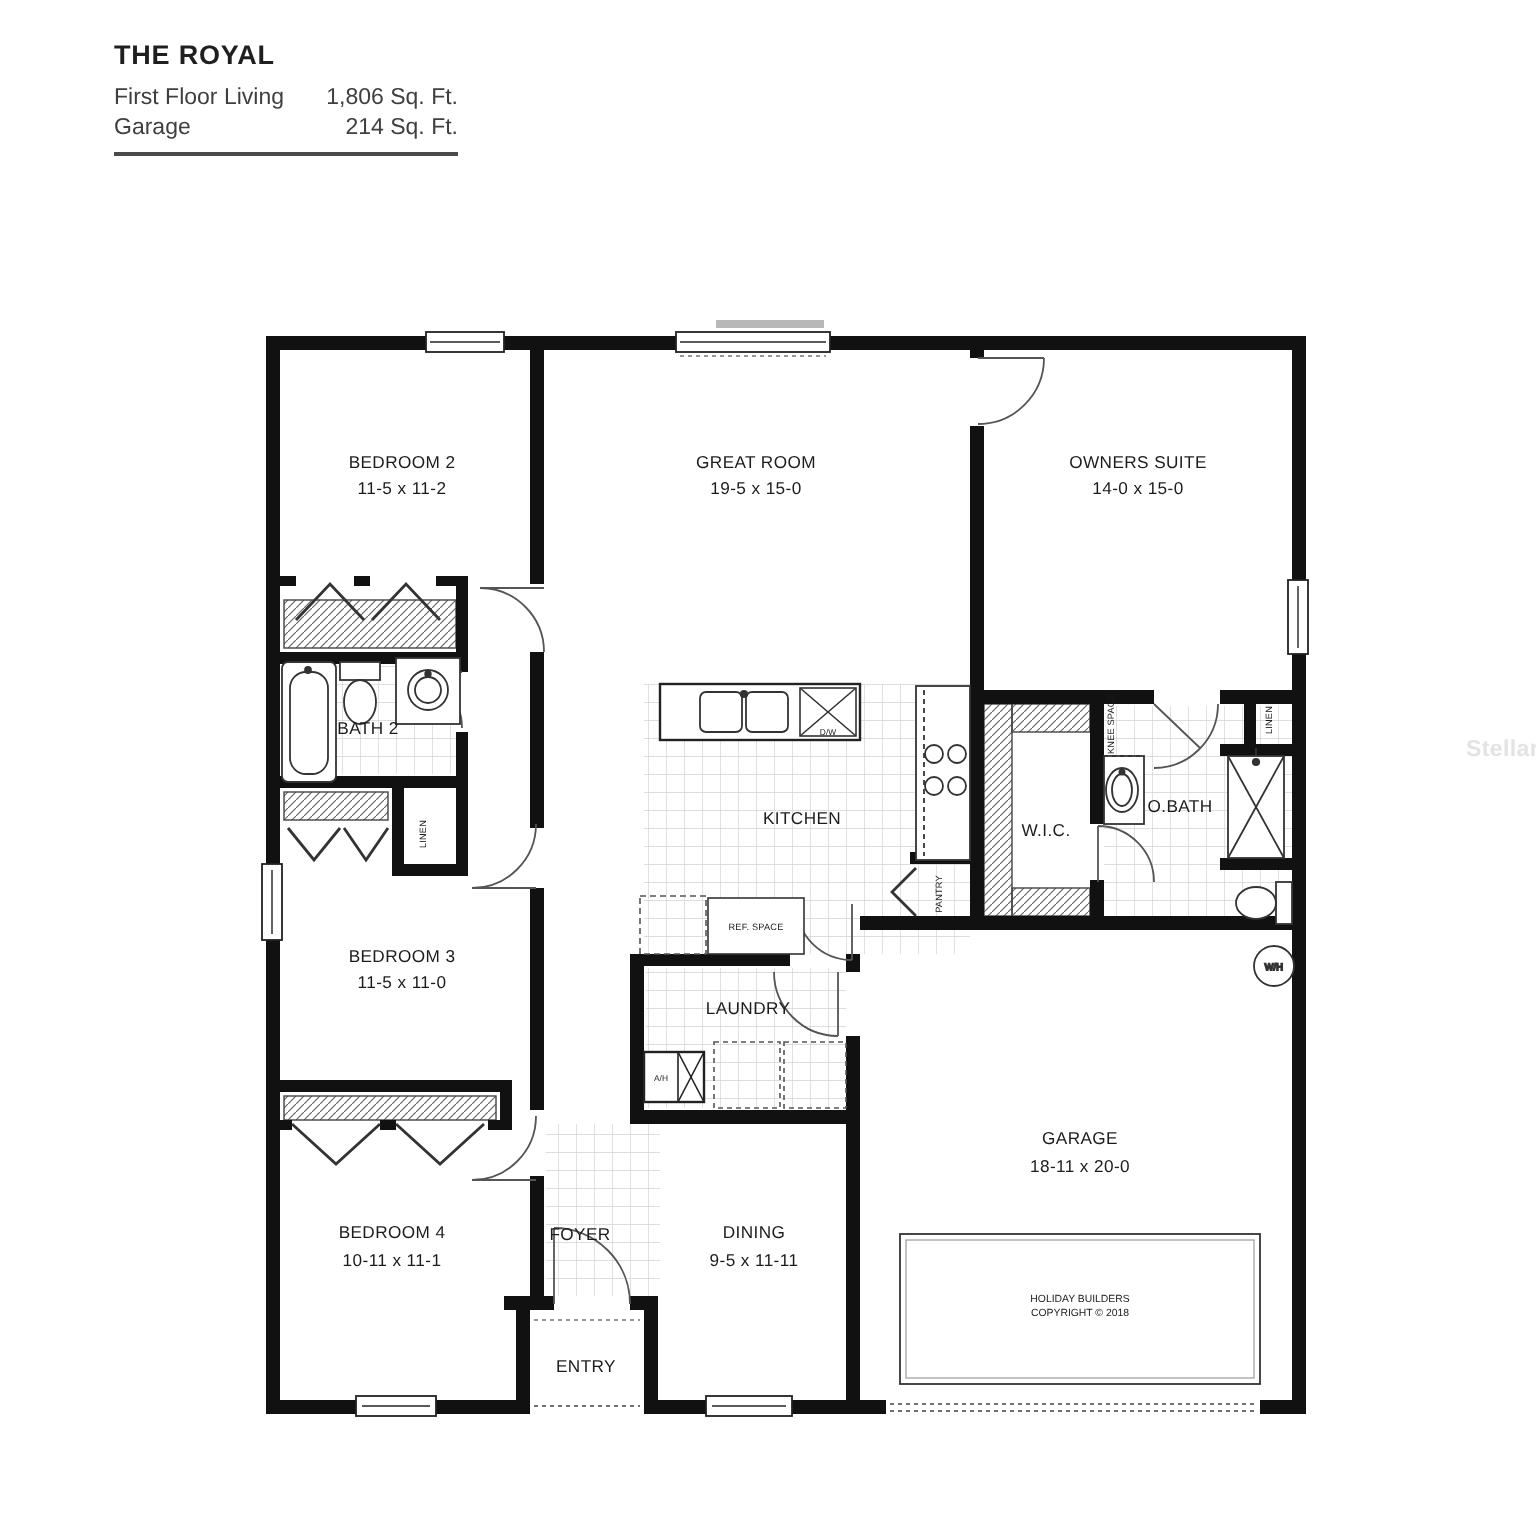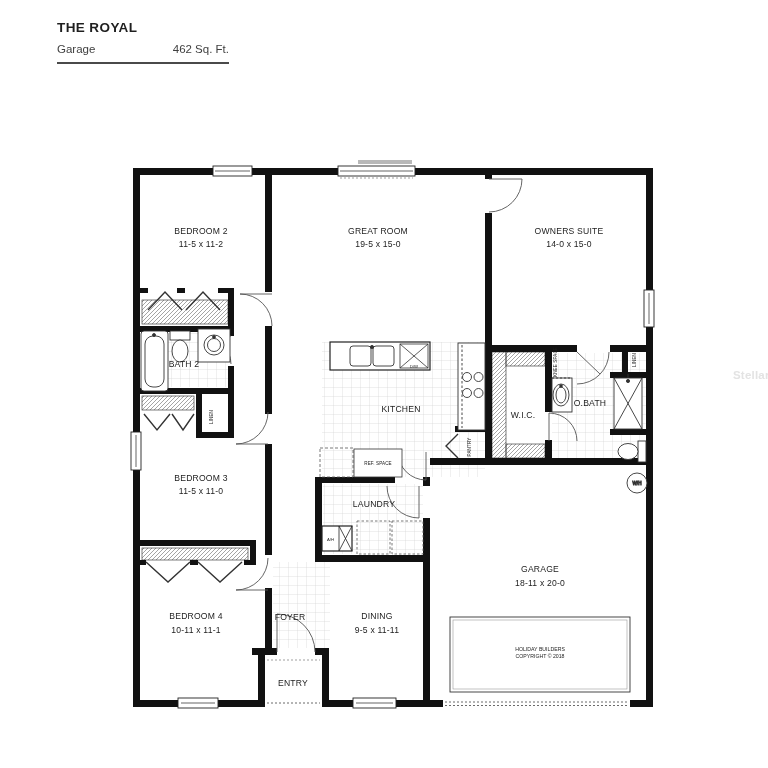--- a/index.html
+++ b/index.html
@@ -18,22 +18,26 @@
   .micro-label{font-size:4.2px;}
 </style>
 </head>
 <body>
 
 <div id="canvas">
 
   <div class="header">
     <div class="title">THE ROYAL</div>
     <div class="hrow">
+      <span>First Floor Living</span>
+      <span>1,806 Sq. Ft.</span>
+    </div>
+    <div class="hrow">
       <span>Garage</span>
-      <span>462 Sq. Ft.</span>
+      <span>214 Sq. Ft.</span>
     </div>
     <div class="hdivider"></div>
   </div>
 
   <svg width="768" height="768" viewBox="0 0 768 768">
     <defs>
       <pattern id="tile" width="9" height="9" patternUnits="userSpaceOnUse">
         <path d="M9,0 H0 V9" fill="none" stroke="#d4d4d4" stroke-width="0.7"></path>
       </pattern>
       <pattern id="hatch" width="4" height="4" patternUnits="userSpaceOnUse">

